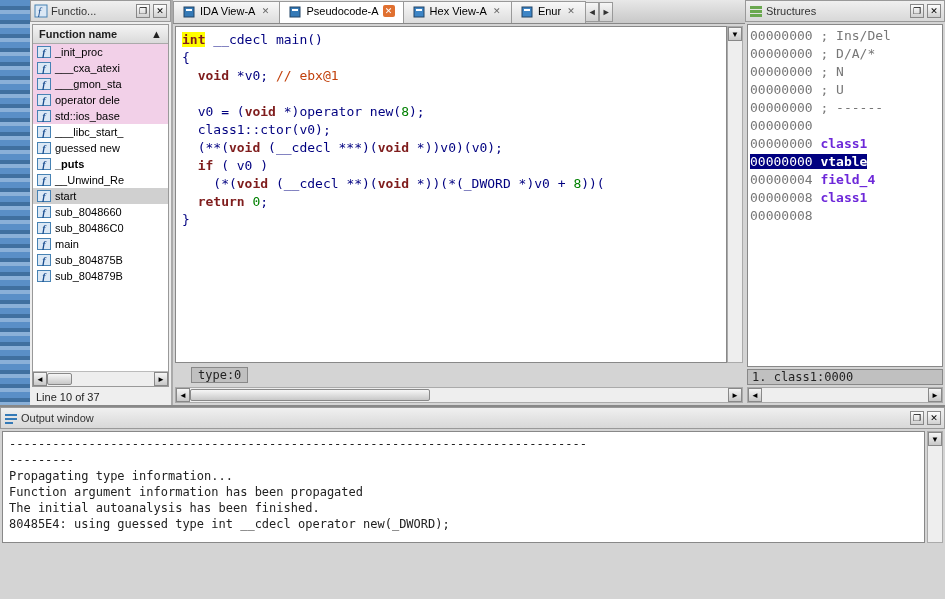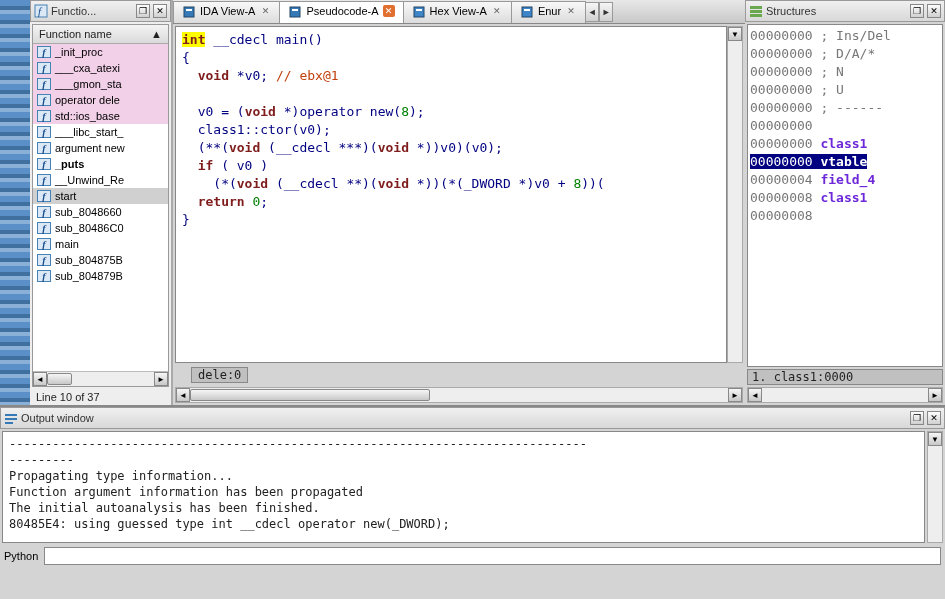--- a/index.html
+++ b/index.html
@@ -60,20 +60,21 @@
   overflow: hidden;
 }
 .func-header {
   background: linear-gradient(to bottom, #f4f4f4, #dadada);
   border-bottom: 1px solid #aaa;
   padding: 3px 6px;
   font-size: 11px;
   color: #222;
   display: flex;
   justify-content: space-between;
+  font-weight: bold;
 }
 .func-list { flex: 1; overflow: hidden; }
 .func-item {
   display: flex;
   align-items: center;
   padding: 2px 4px;
   gap: 4px;
   white-space: nowrap;
   overflow: hidden;
 }
@@ -321,21 +322,21 @@
           <div class="func-item pink">
             <span class="f-icon">f</span>
             <span>std::ios_base</span>
           </div>
           <div class="func-item">
             <span class="f-icon">f</span>
             <span>___libc_start_</span>
           </div>
           <div class="func-item">
             <span class="f-icon">f</span>
-            <span>argument new</span>
+            <span>guessed new</span>
           </div>
           <div class="func-item">
             <span class="f-icon">f</span>
             <span style="font-weight: bold;">_puts</span>
           </div>
           <div class="func-item">
             <span class="f-icon">f</span>
             <span>__Unwind_Re</span>
           </div>
           <div class="func-item sel">
@@ -429,21 +430,21 @@
 <span class="nm">    (*(</span><span class="kw">void</span><span class="nm"> (__cdecl **)(</span><span class="kw">void</span><span class="nm"> *))(*(_DWORD *)</span><span class="nm">v0</span><span class="nm"> + </span><span class="num">8</span><span class="nm">))(</span>
   <span class="kw">return</span> <span class="num">0</span><span class="nm">;</span>
 <span class="br">}</span></div>
       <div class="vscroll">
         <div class="scroll-btn" style="top:0">▲</div>
         <div class="scroll-btn" style="bottom:0">▼</div>
       </div>
     </div>
     <div class="code-footer">
       <div style="width:14px"></div>
-      <div class="code-footer-label">dele:0</div>
+      <div class="code-footer-label">type:0</div>
     </div>
     <div class="code-footer">
       <div class="hscroll">
         <div class="scroll-btn" style="left:0">◄</div>
         <div class="scroll-thumb-h" style="left:14px;width:240px"></div>
         <div class="scroll-btn" style="right:0">►</div>
       </div>
     </div>
   </div>
 
@@ -490,17 +491,13 @@
 ---------
 Propagating type information...
 Function argument information has been propagated
 The initial autoanalysis has been finished.
 80485E4: using guessed type int __cdecl operator new(_DWORD);</div>
     <div class="vscroll" style="height:112px;margin:2px 2px 2px 0">
       <div class="scroll-btn" style="top:0">▲</div>
       <div class="scroll-btn" style="bottom:0">▼</div>
     </div>
   </div>
-  <div class="python-bar">
-    <span>Python</span>
-    <input class="python-input" type="text" style="">
-  </div>
 </div>
 
 </body></html>

